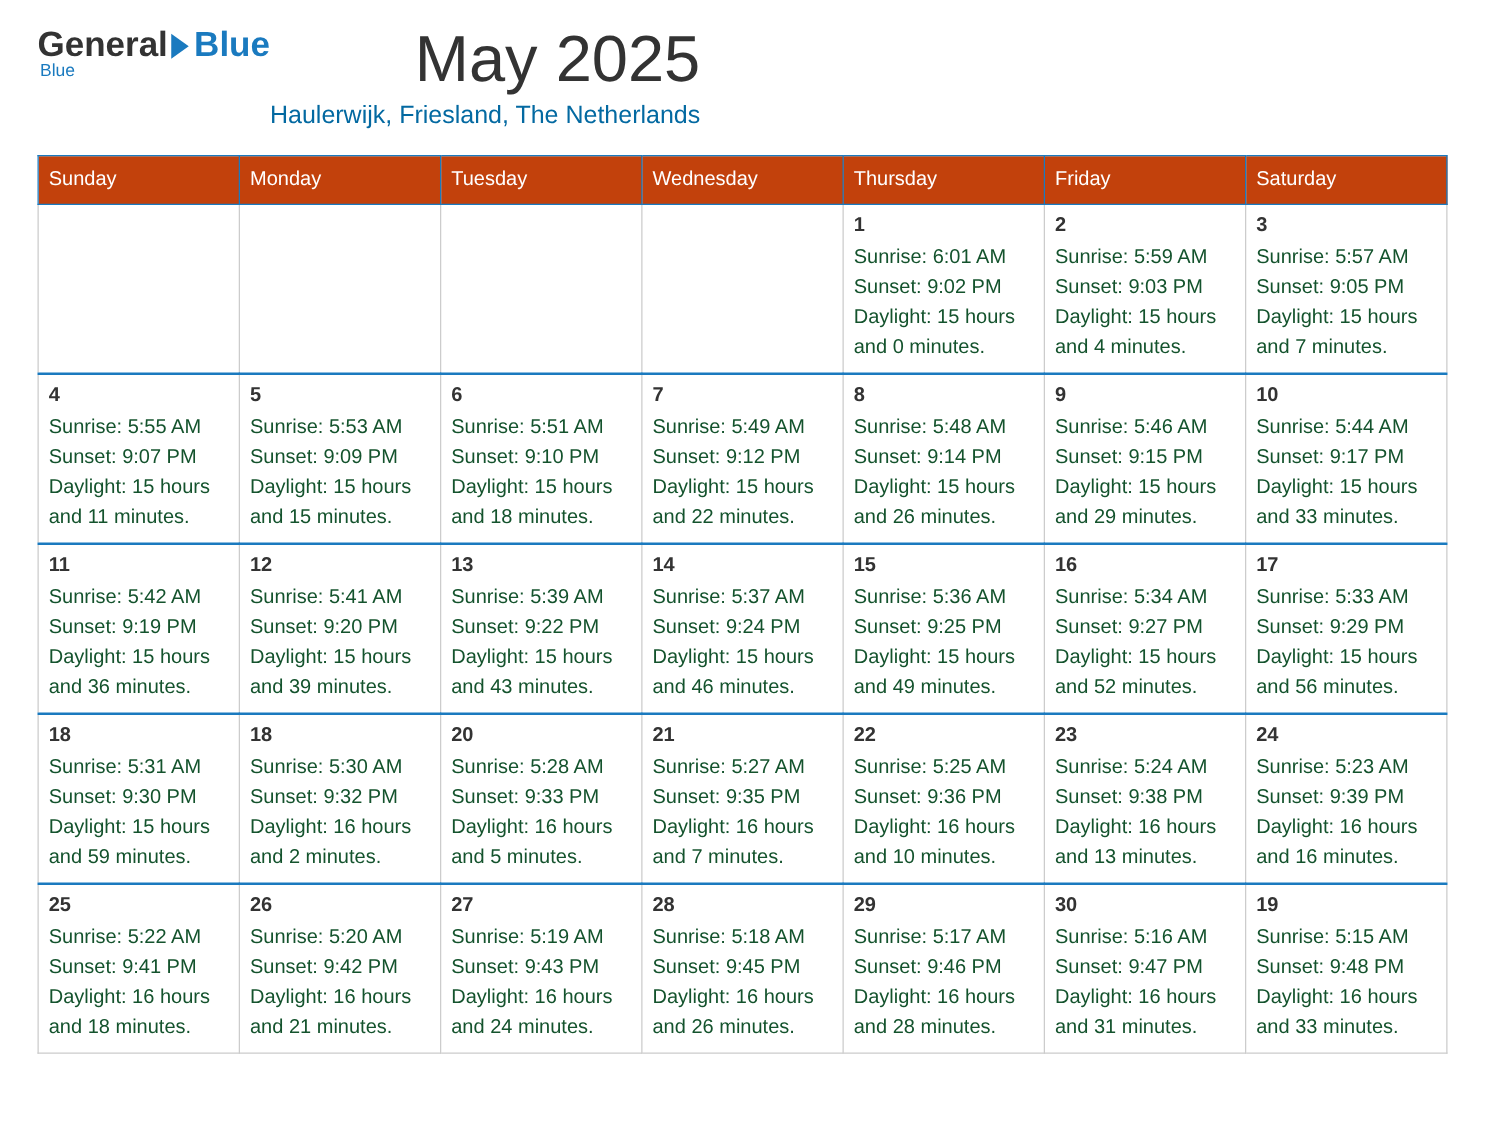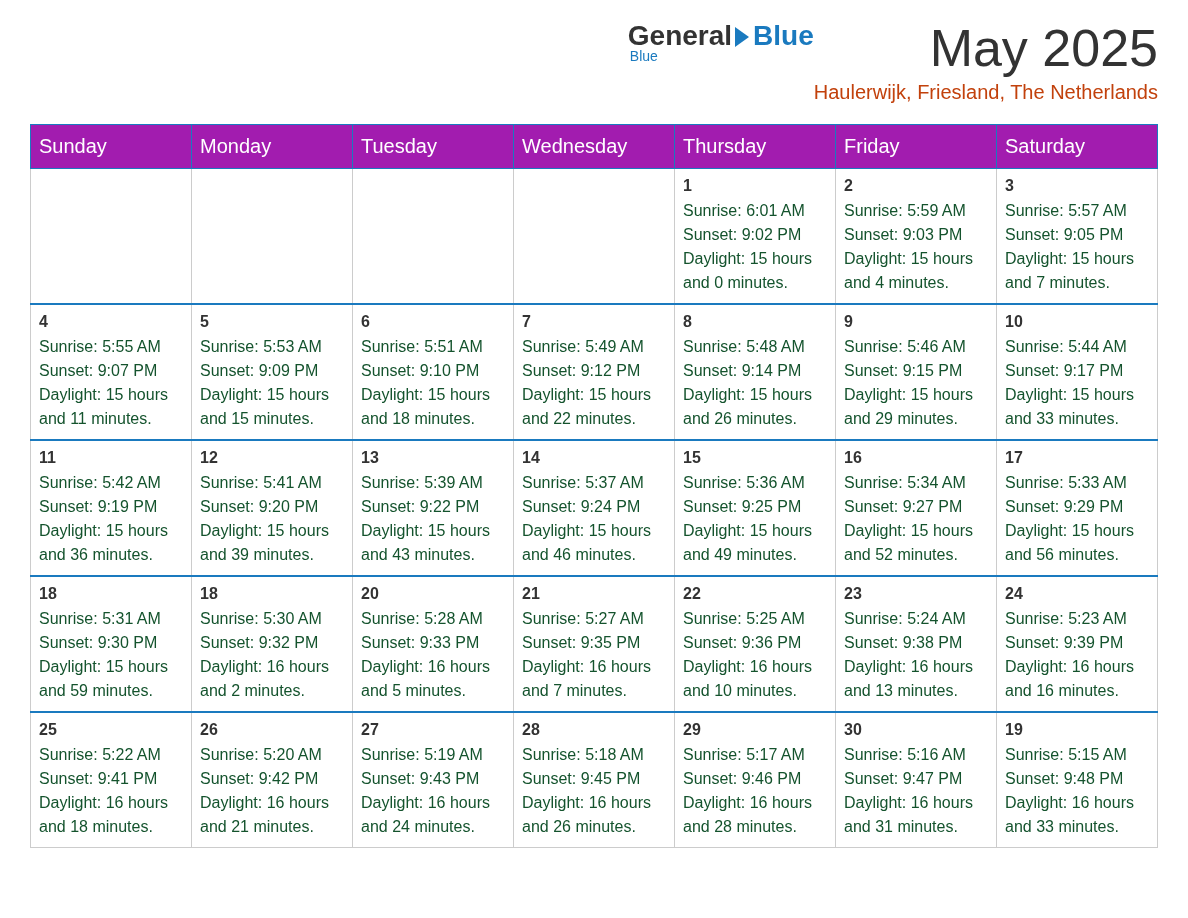--- a/index.html
+++ b/index.html
@@ -6,21 +6,21 @@
     body {
       font-family: Arial, sans-serif;
       background: #fff;
       color: #333;
       padding: 20px 30px;
       width: 1188px;
       min-height: 918px;
     }
     .header {
       display: flex;
-      justify-content: flex-end;
+      justify-content: flex-start;
       align-items: flex-start;
       margin-bottom: 20px;
     }
     .logo {
       display: flex;
       flex-direction: column;
       align-items: flex-start;
     }
     .logo-text {
       display: flex;
@@ -56,34 +56,34 @@
       text-align: right;
     }
     .month-title {
       font-size: 52px;
       font-weight: normal;
       color: #333;
       line-height: 1.1;
     }
     .location {
       font-size: 20px;
-      color: #c2410c;
+      color: #0369a1;
       margin-top: 4px;
     }
     .calendar {
       width: 100%;
       border-collapse: collapse;
       border: 1px solid #ccc;
     }
     .calendar th {
-      background-color: #a21caf;
+      background-color: #c2410c;
       color: white;
       padding: 10px 8px;
       text-align: left;
-      font-size: 20px;
+      font-size: 16px;
       font-weight: normal;
       border: 1px solid #1a7abf;
     }
     .calendar td {
       vertical-align: top;
       padding: 8px 8px;
       border: 1px solid #ccc;
       width: calc(100% / 7);
       height: 120px;
     }

